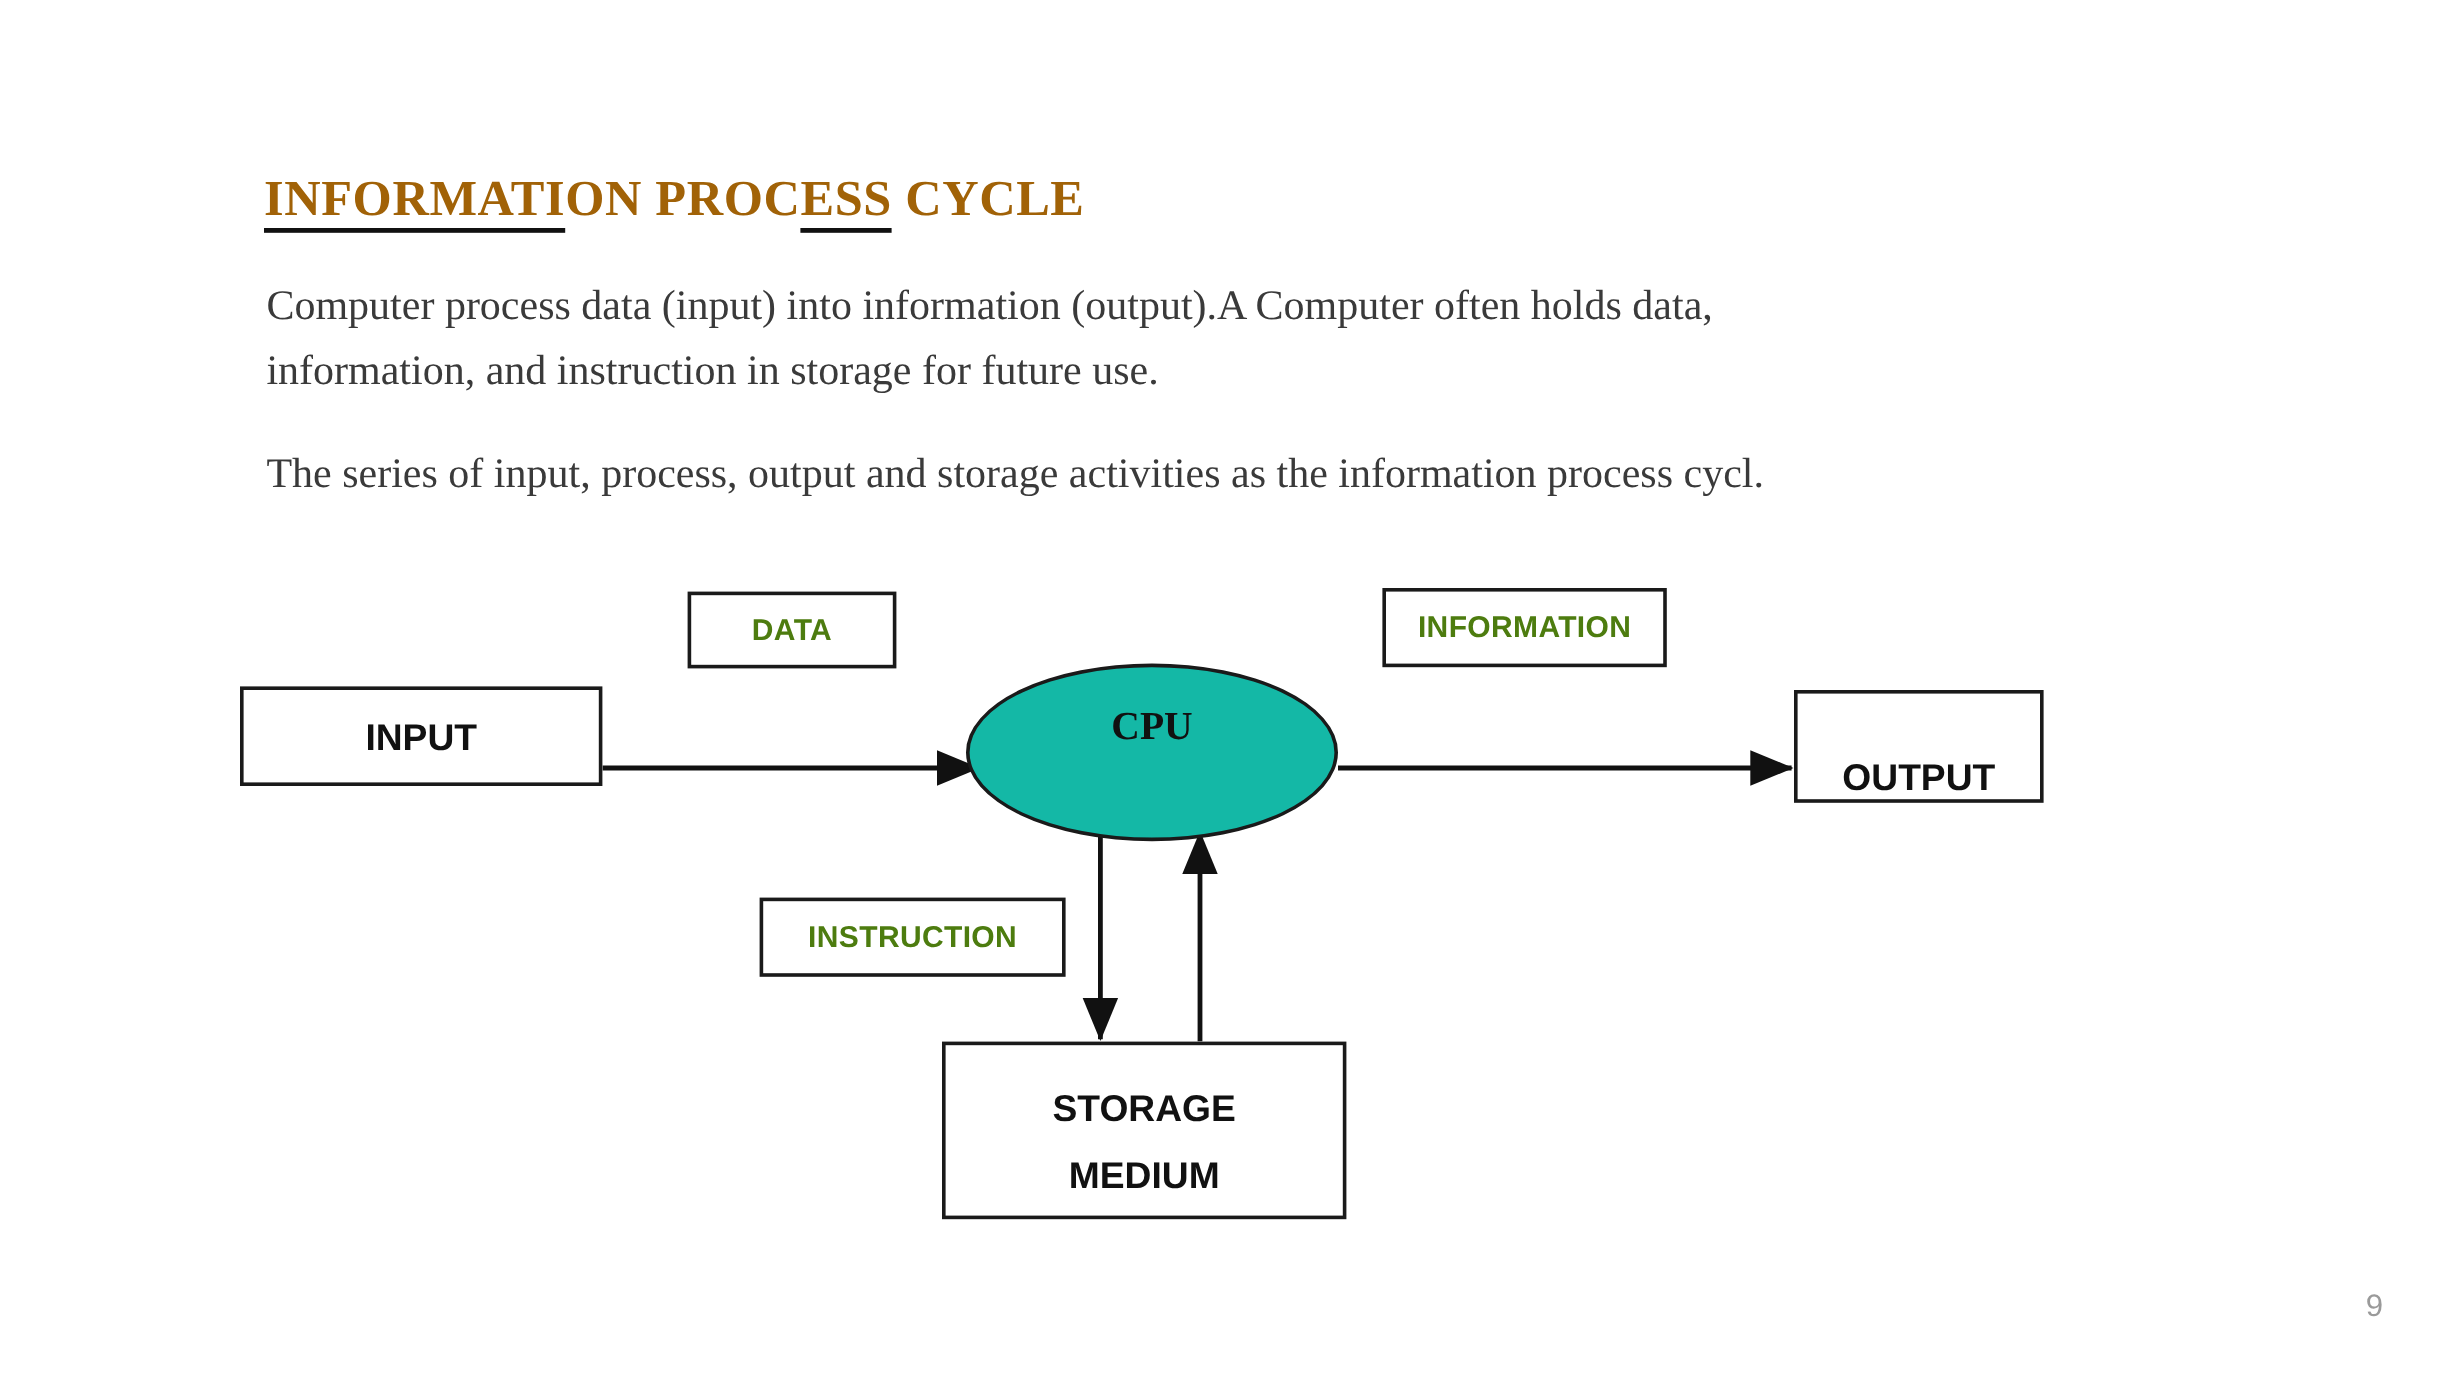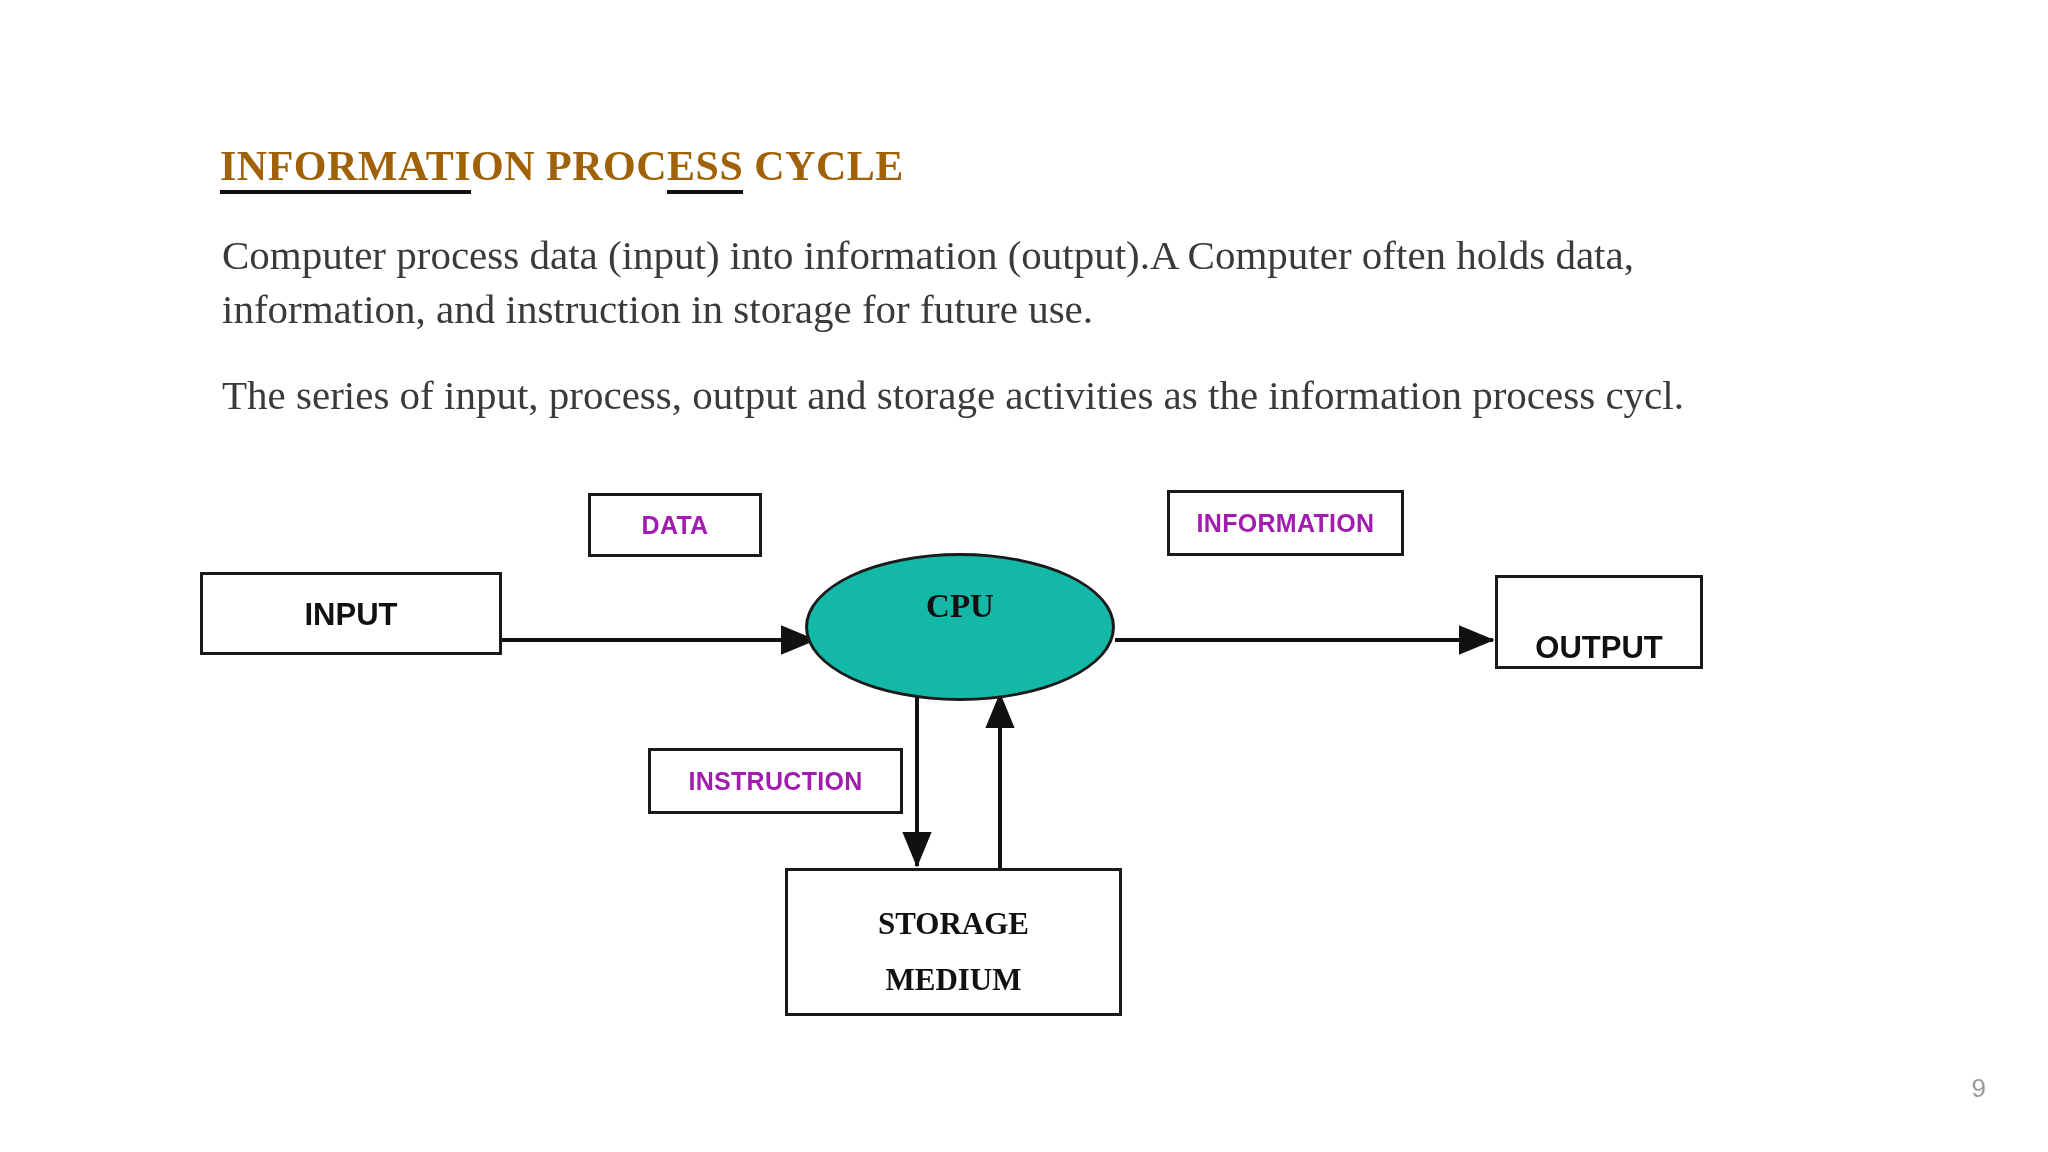--- a/index.html
+++ b/index.html
@@ -36,21 +36,21 @@
   }
   .title .u {
     border-bottom: 4px solid #111;
     padding-bottom: 1px;
   }
 
   
   .para {
     position: absolute;
     font-family: "Liberation Serif", serif;
-    font-size: 41px;
+    font-size: 35px;
     line-height: 54px;
     color: #3a3a3a;
     white-space: nowrap;
   }
   .para-1 { left: 222px; top: 228px; }
   .para-2 { left: 222px; top: 368px; }
 
   
   .diagram {
     position: absolute;
@@ -87,37 +87,36 @@
   }
   .node-storage {
     left: 785px; top: 868px; width: 337px; height: 148px;
     font-size: 31px;
     align-items: flex-start;
     padding-top: 20px;
     flex-direction: column;
     line-height: 56px;
     text-align: center;
   }
-  .node-storage span { display: block; width: 100%; font-family: Liberation Serif, serif; }
+  .node-storage span { display: block; width: 100%; }
 
   
   .label-box {
     position: absolute;
     box-sizing: border-box;
     border: 3px solid #1a1a1a;
     background: #ffffff;
     font-family: "Liberation Sans", sans-serif;
     font-weight: bold;
     font-size: 25px;
-    color: #a21caf;
+    color: #4d7c0f;
     display: flex;
     align-items: center;
     justify-content: center;
     letter-spacing: 0.3px;
-    margin-left: 15px;
   }
   .label-data        { left: 573px;  top: 493px; width: 174px; height: 64px; }
   .label-information { left: 1152px; top: 490px; width: 237px; height: 66px; }
   .label-instruction { left: 633px;  top: 748px; width: 255px; height: 66px; }
 
   
   .node-cpu {
     position: absolute;
     left: 805px; top: 553px;
     width: 310px; height: 148px;

